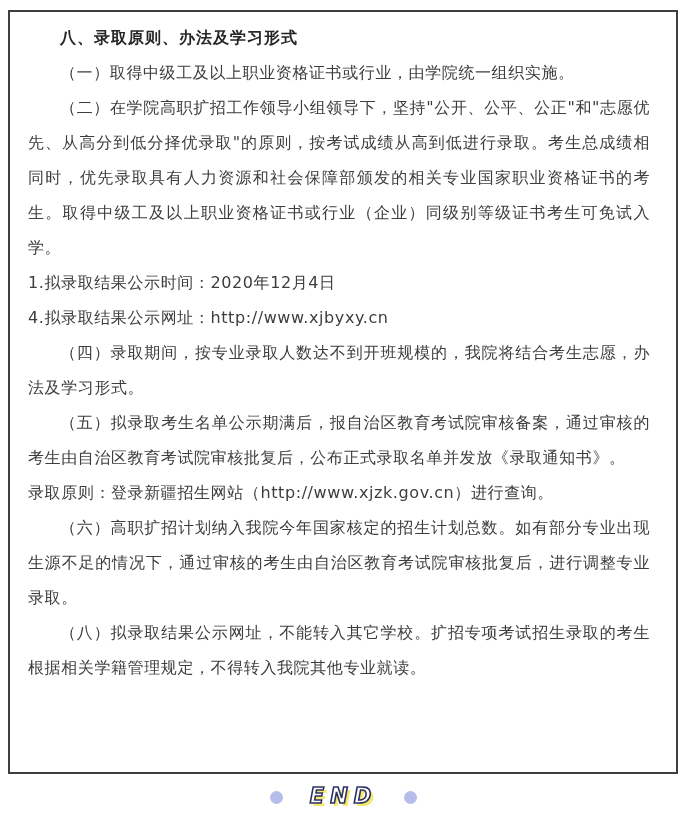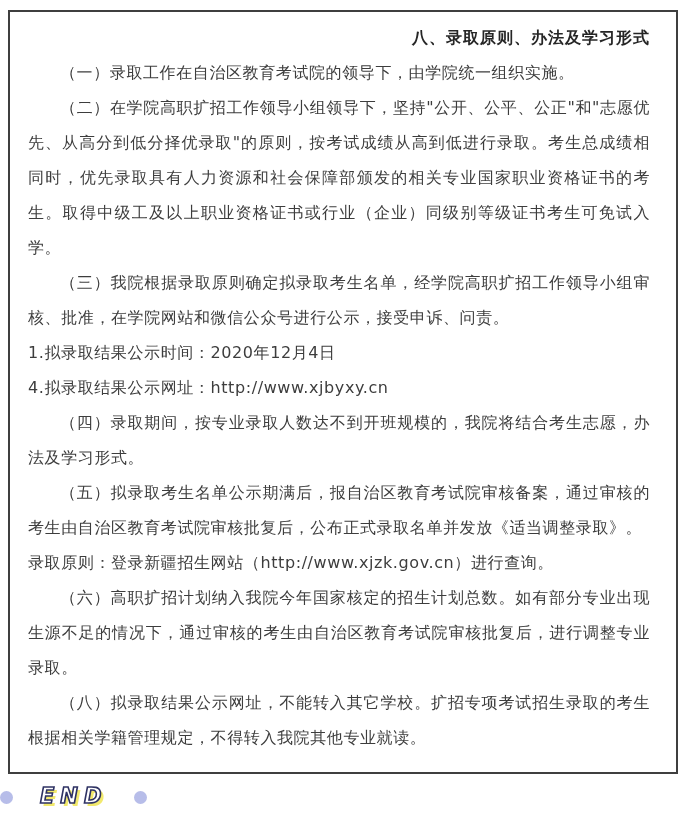--- a/index.html
+++ b/index.html
@@ -27,31 +27,31 @@
     text-justify: inter-ideograph;
   }
   .heading {
     margin: 0;
     font-size: 16px;
     line-height: 35px;
     font-weight: bold;
     color: #262626;
     letter-spacing: 1px;
     text-indent: 2em;
-    text-align: right;
+    text-align: left;
   }
   p.para { margin: 0; }
   p.para.indent { text-indent: 2em; }
   .footer {
     position: absolute;
     left: 0; top: 784px;
     width: 687px;
     display: flex;
     align-items: center;
-    justify-content: flex-start;
+    justify-content: center;
     gap: 27px;
   }
   .dot {
     width: 13px; height: 13px;
     border-radius: 50%;
     background: #b7bde9;
   }
   .end-text {
     font-size: 21px;
     line-height: 26px;
@@ -63,27 +63,26 @@
     text-shadow: 3px 3px 0 #f2e96d;
     transform: translateY(-1px);
   }
 </style>
 </head>
 <body>
 
 <div class="frame">
   <div class="content">
     <h1 class="heading">八、录取原则、办法及学习形式</h1>
-    <p class="para indent">（一）录取工作在自治区教育考试院的领导下，由学院统一组织实施。</p>
+    <p class="para indent">（一）取得中级工及以上职业资格证书或行业，由学院统一组织实施。</p>
     <p class="para indent">（二）在学院高职扩招工作领导小组领导下，坚持"公开、公平、公正"和"志愿优先、从高分到低分择优录取"的原则，按考试成绩从高到低进行录取。考生总成绩相同时，优先录取具有人力资源和社会保障部颁发的相关专业国家职业资格证书的考生。取得中级工及以上职业资格证书或行业（企业）同级别等级证书考生可免试入学。</p>
-    <p class="para indent">（三）我院根据录取原则确定拟录取考生名单，经学院高职扩招工作领导小组审核、批准，在学院网站和微信公众号进行公示，接受申诉、问责。</p>
     <p class="para">1.拟录取结果公示时间：2020年12月4日</p>
     <p class="para">4.拟录取结果公示网址：http://www.xjbyxy.cn</p>
     <p class="para indent">（四）录取期间，按专业录取人数达不到开班规模的，我院将结合考生志愿，办法及学习形式。</p>
-    <p class="para indent">（五）拟录取考生名单公示期满后，报自治区教育考试院审核备案，通过审核的考生由自治区教育考试院审核批复后，公布正式录取名单并发放《适当调整录取》。</p>
+    <p class="para indent">（五）拟录取考生名单公示期满后，报自治区教育考试院审核备案，通过审核的考生由自治区教育考试院审核批复后，公布正式录取名单并发放《录取通知书》。</p>
     <p class="para">录取原则：登录新疆招生网站（http://www.xjzk.gov.cn）进行查询。</p>
     <p class="para indent">（六）高职扩招计划纳入我院今年国家核定的招生计划总数。如有部分专业出现生源不足的情况下，通过审核的考生由自治区教育考试院审核批复后，进行调整专业录取。</p>
     <p class="para indent">（八）拟录取结果公示网址，不能转入其它学校。扩招专项考试招生录取的考生根据相关学籍管理规定，不得转入我院其他专业就读。</p>
 
   </div>
 </div>
 
 <div class="footer">
   <span class="dot"></span>
   <span class="end-text">END</span>

